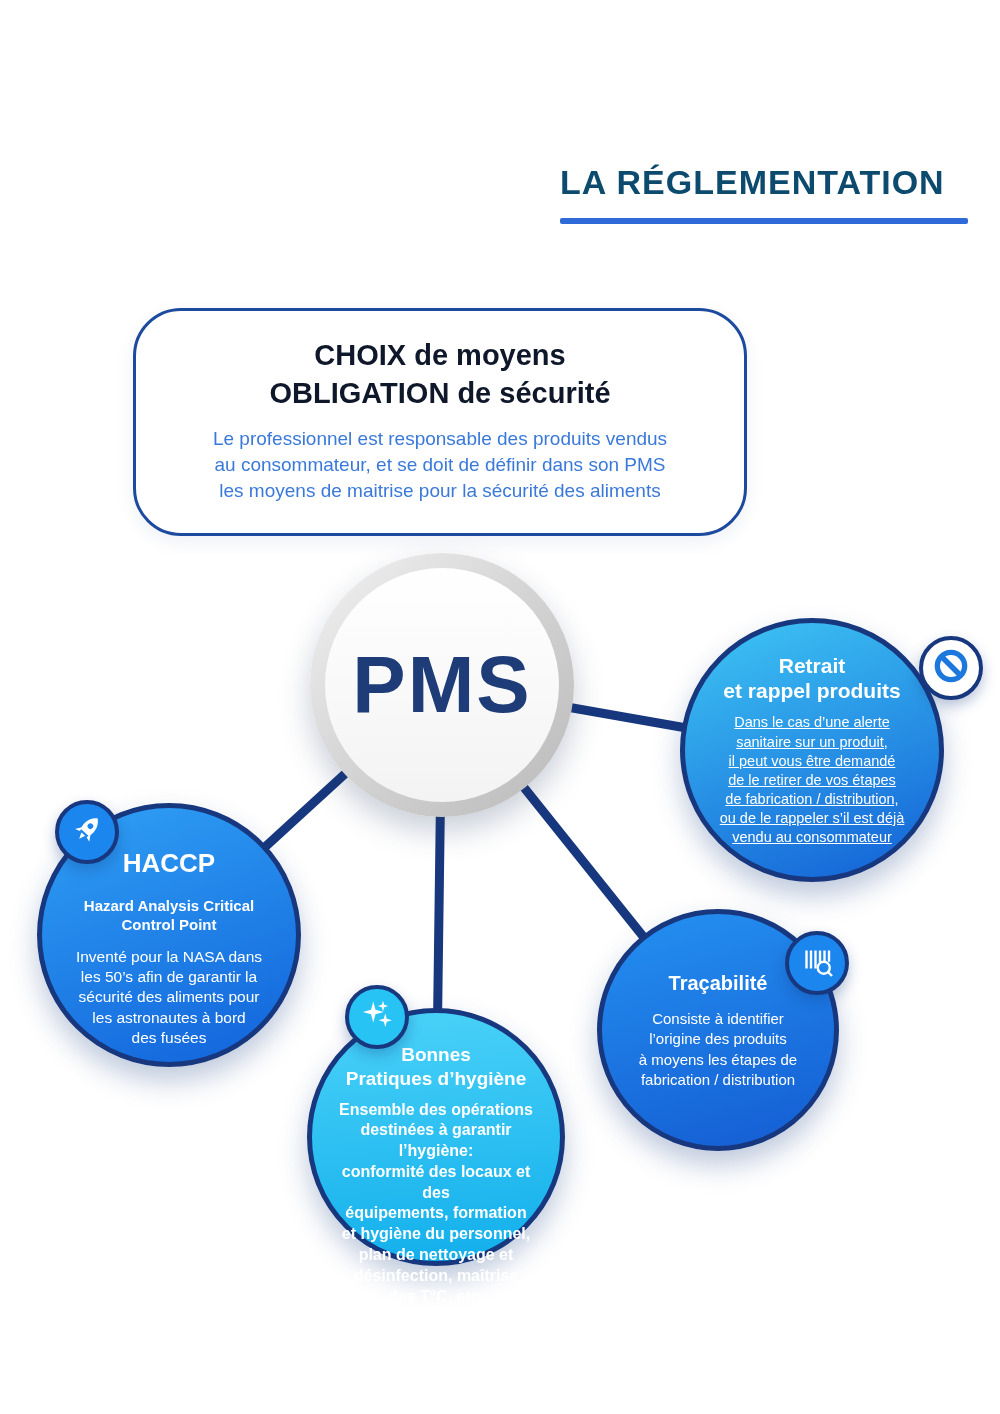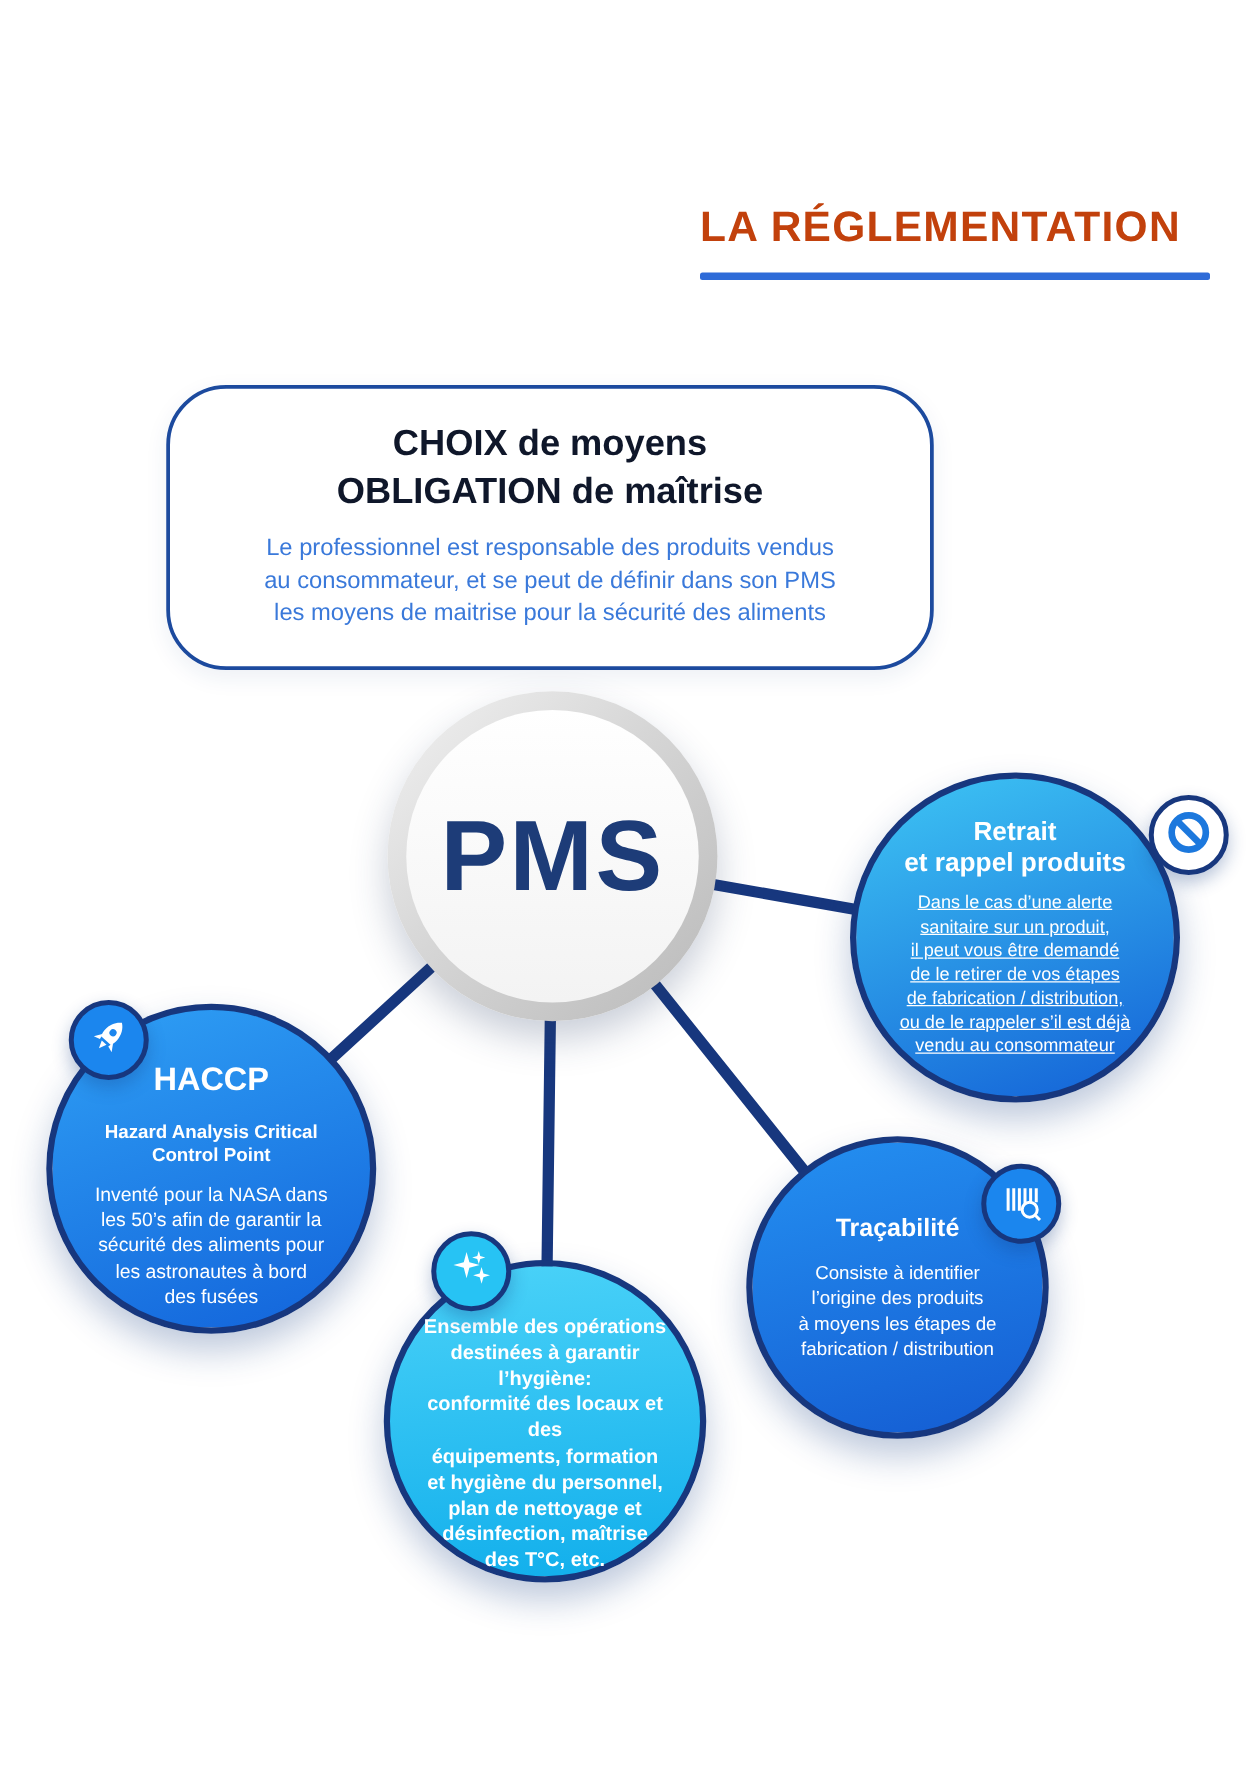--- a/index.html
+++ b/index.html
@@ -17,21 +17,21 @@
     position: absolute;
     top: 163px;
     left: 560px;
     width: 408px;
   }
   .header h1 {
     margin: 0;
     font-size: 34px;
     font-weight: 700;
     letter-spacing: 1px;
-    color: #c2410c;
+    color: #0c4a6e;
     white-space: nowrap;
   }
   .header .rule {
     margin-top: 16px;
     height: 6px;
     width: 100%;
     background: #2e6bd8;
     border-radius: 2px;
   }
 
@@ -198,23 +198,23 @@
   </div>
 
   <svg class="connectors" viewBox="0 0 1000 1414">
     <line x1="442" y1="685" x2="169" y2="935"></line>
     <line x1="442" y1="685" x2="812" y2="750"></line>
     <line x1="442" y1="685" x2="718" y2="1030"></line>
     <line x1="442" y1="685" x2="436" y2="1137"></line>
   </svg>
 
   <section class="intro-box">
-    <h2><span>CHOIX de moyens</span><br><span>OBLIGATION de maîtrise</span></h2>
+    <h2><span>CHOIX de moyens</span><br><span>OBLIGATION de sécurité</span></h2>
     <p>Le professionnel est responsable des produits vendus
-au consommateur, et se peut de définir dans son PMS
+au consommateur, et se doit de définir dans son PMS
 les moyens de maitrise pour la sécurité des aliments</p>
   </section>
 
   <div class="pms-circle">
     <div class="pms-inner">
       <span>PMS</span>
     </div>
   </div>
 
   <div class="node node-haccp">
@@ -288,20 +288,22 @@
   <div class="node node-bonnes">
     <div class="badge badge-cyan badge-sparkle">
       <span>
         <svg viewBox="0 0 24 24" width="36" height="36" fill="#ffffff">
           <path d="M9.5 3 11 8.5 16.5 10 11 11.5 9.5 17 8 11.5 2.5 10 8 8.5z"></path>
           <path d="M17.5 11l1 3.5 3.5 1-3.5 1-1 3.5-1-3.5-3.5-1 3.5-1z"></path>
           <path d="M16 2.5l.8 2.7 2.7.8-2.7.8-.8 2.7-.8-2.7-2.7-.8 2.7-.8z"></path>
         </svg>
       </span>
     </div>
+    <div class="title">Bonnes
+Pratiques d’hygiène</div>
     <div class="body">Ensemble des opérations
 destinées à garantir l’hygiène:
 conformité des locaux et des
 équipements, formation
 et hygiène du personnel,
 plan de nettoyage et
 désinfection, maîtrise
 des T°C, etc.</div>
   </div>
 

